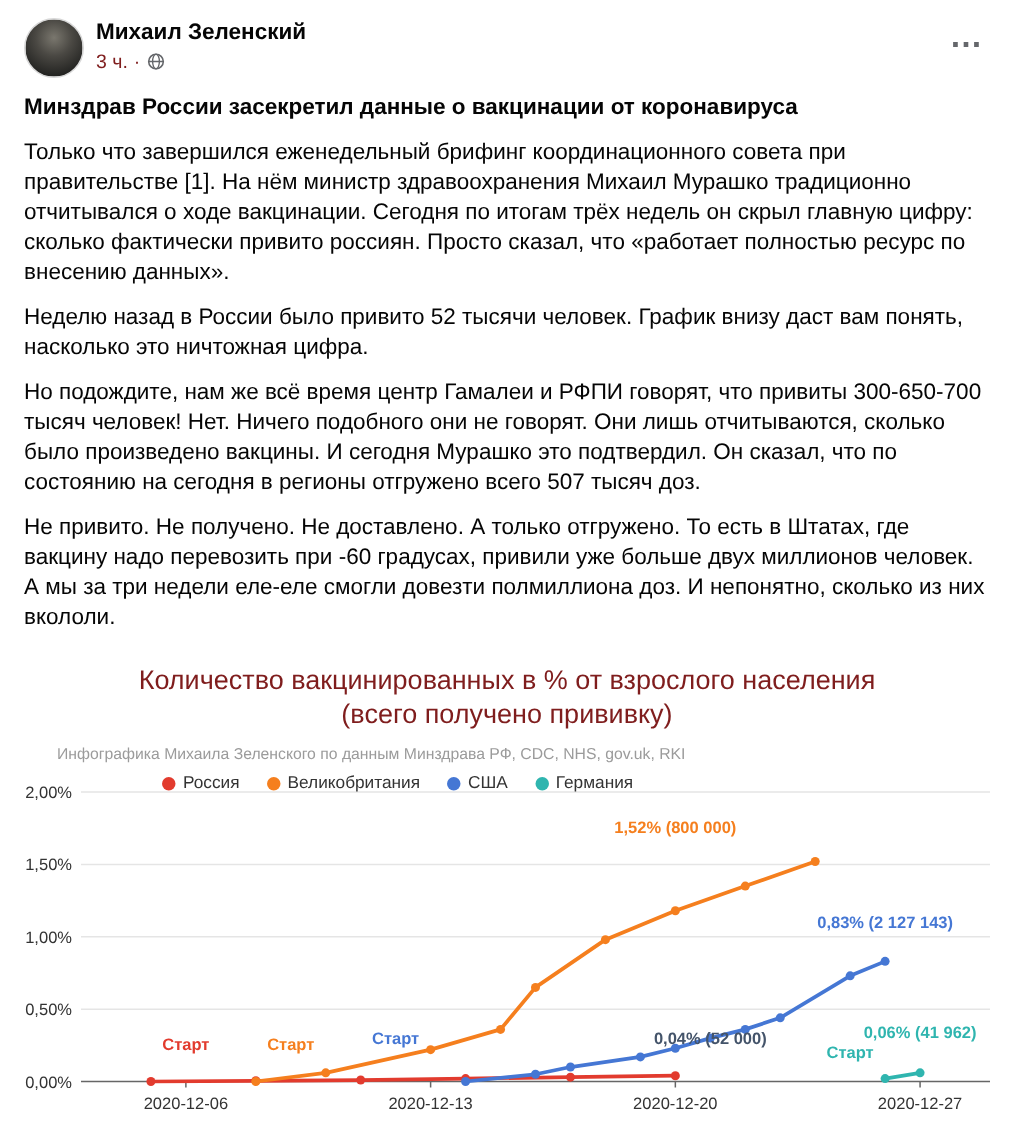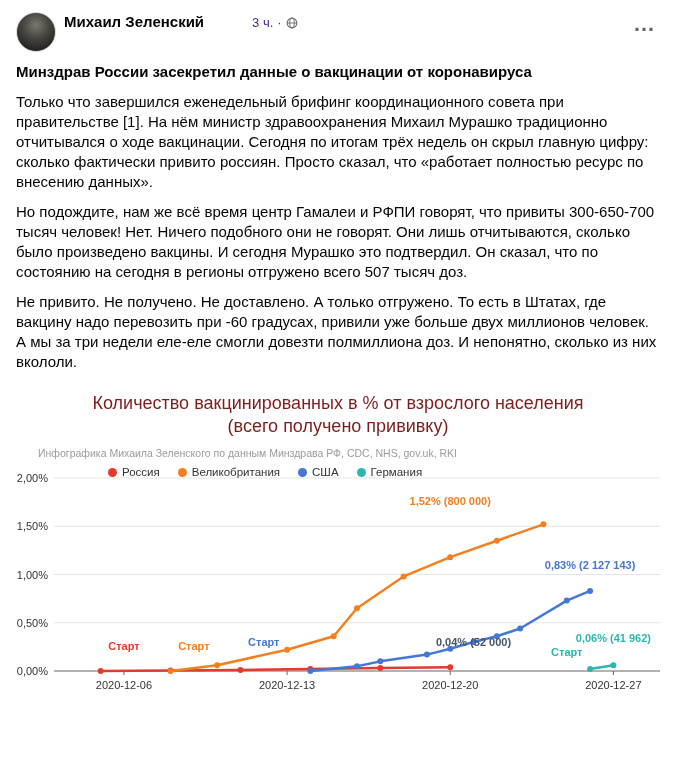--- a/index.html
+++ b/index.html
@@ -1,23 +1,23 @@
 <!DOCTYPE html>
 <html><head>
 <meta charset="utf-8">
 <style>
   html,body{margin:0;padding:0;background:#ffffff;}
   body{width:676px;font-family:"Liberation Sans",sans-serif;color:#050505;}
   .post-header{display:flex;align-items:flex-start;padding:12px 16px 4px 16px;position:relative;}
   .avatar{width:40px;height:40px;border-radius:50%;flex:none;margin-right:8px;
           background:radial-gradient(circle at 50% 32%, #7a776e 0%, #4a4843 38%, #242422 78%, #171716 100%);
           border:1px solid #d8d8d8;box-sizing:border-box;}
-  .hcol{display:flex;flex-direction:row;justify-content:center;align-items:flex-end;}
+  .hcol{display:flex;flex-direction:column;justify-content:center;}
   .hname{font-size:15px;font-weight:700;line-height:19px;color:#050505;cursor:pointer;}
-  .hmeta{font-size:13px;color:#4c1d95;line-height:17px;display:flex;align-items:center;gap:4px;margin-top:1px;margin-left:48px;}
+  .hmeta{font-size:13px;color:#7f1d1d;line-height:17px;display:flex;align-items:center;gap:4px;margin-top:1px;}
   .globe{width:12px;height:12px;display:inline-block;}
   .more-btn{position:absolute;right:14px;top:12px;color:#65676b;font-size:22px;line-height:16px;letter-spacing:1px;
             padding:4px 6px;border-radius:50%;cursor:pointer;font-weight:700;}
   .post-body p{font-size:15px;line-height:20px;margin:0 16px 10px 16px;}
   .post-body p:first-child{margin-top:6px;font-weight:bold;}
 
   .chart{position:relative;padding-top:10px;}
   .ct{color:#7f1d1d;font-size:18px;line-height:23px;text-align:center;}
   .csub{color:#9b9b9b;font-size:10.5px;margin:9px 0 6px 14px;padding-left:24px;}
   .legend{display:flex;align-items:center;gap:18px;margin-left:108px;height:14px;position:relative;z-index:2;}
@@ -44,20 +44,21 @@
           <line x1="1.5" y1="8" x2="14.5" y2="8" stroke="#65676b" stroke-width="1.2"></line>
         </svg>
       </div>
     </div>
     <div class="more-btn">…</div>
   </div>
 
   <div class="post-body">
     <p>Минздрав России засекретил данные о вакцинации от коронавируса</p>
     <p>Только что завершился еженедельный брифинг координационного совета при правительстве [1]. На нём министр здравоохранения Михаил Мурашко традиционно отчитывался о ходе вакцинации. Сегодня по итогам трёх недель он скрыл главную цифру: сколько фактически привито россиян. Просто сказал, что «работает полностью ресурс по внесению данных».</p>
+    <p>Неделю назад в России было привито 52 тысячи человек. График внизу даст вам понять, насколько это ничтожная цифра.</p>
     <p>Но подождите, нам же всё время центр Гамалеи и РФПИ говорят, что привиты 300-650-700 тысяч человек! Нет. Ничего подобного они не говорят. Они лишь отчитываются, сколько было произведено вакцины. И сегодня Мурашко это подтвердил. Он сказал, что по состоянию на сегодня в регионы отгружено всего 507 тысяч доз.</p>
     <p>Не привито. Не получено. Не доставлено. А только отгружено. То есть в Штатах, где вакцину надо перевозить при -60 градусах, привили уже больше двух миллионов человек. А мы за три недели еле-еле смогли довезти полмиллиона доз. И непонятно, сколько из них вкололи.</p>
   </div>
 
   <div class="chart">
     <div class="ct">Количество вакцинированных в % от взрослого населения</div>
     <div class="ct">(всего получено прививку)</div>
     <div class="csub">Инфографика Михаила Зеленского по данным Минздрава РФ, CDC, NHS, gov.uk, RKI</div>
     <div class="legend" id="legend">
         <span class="legend-item">

